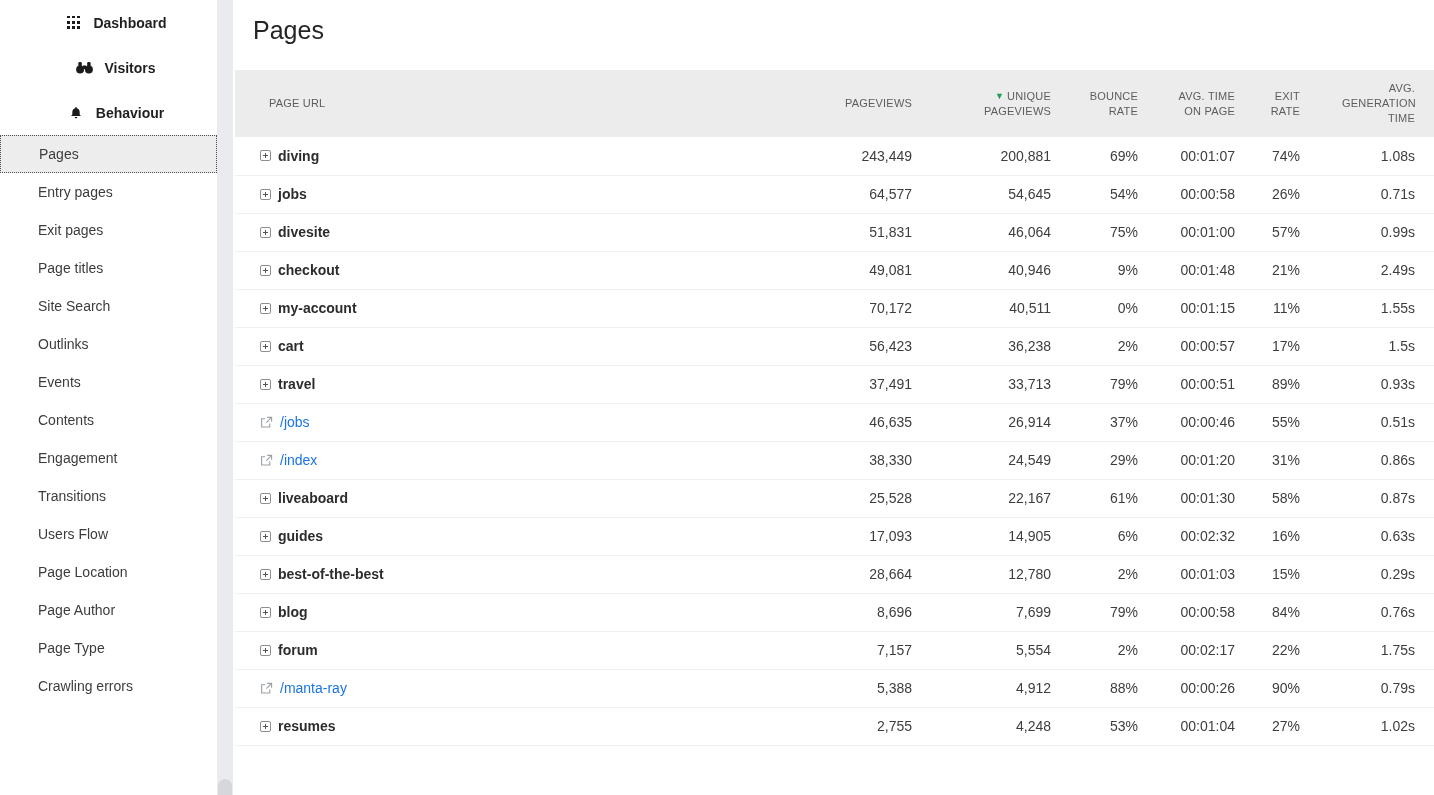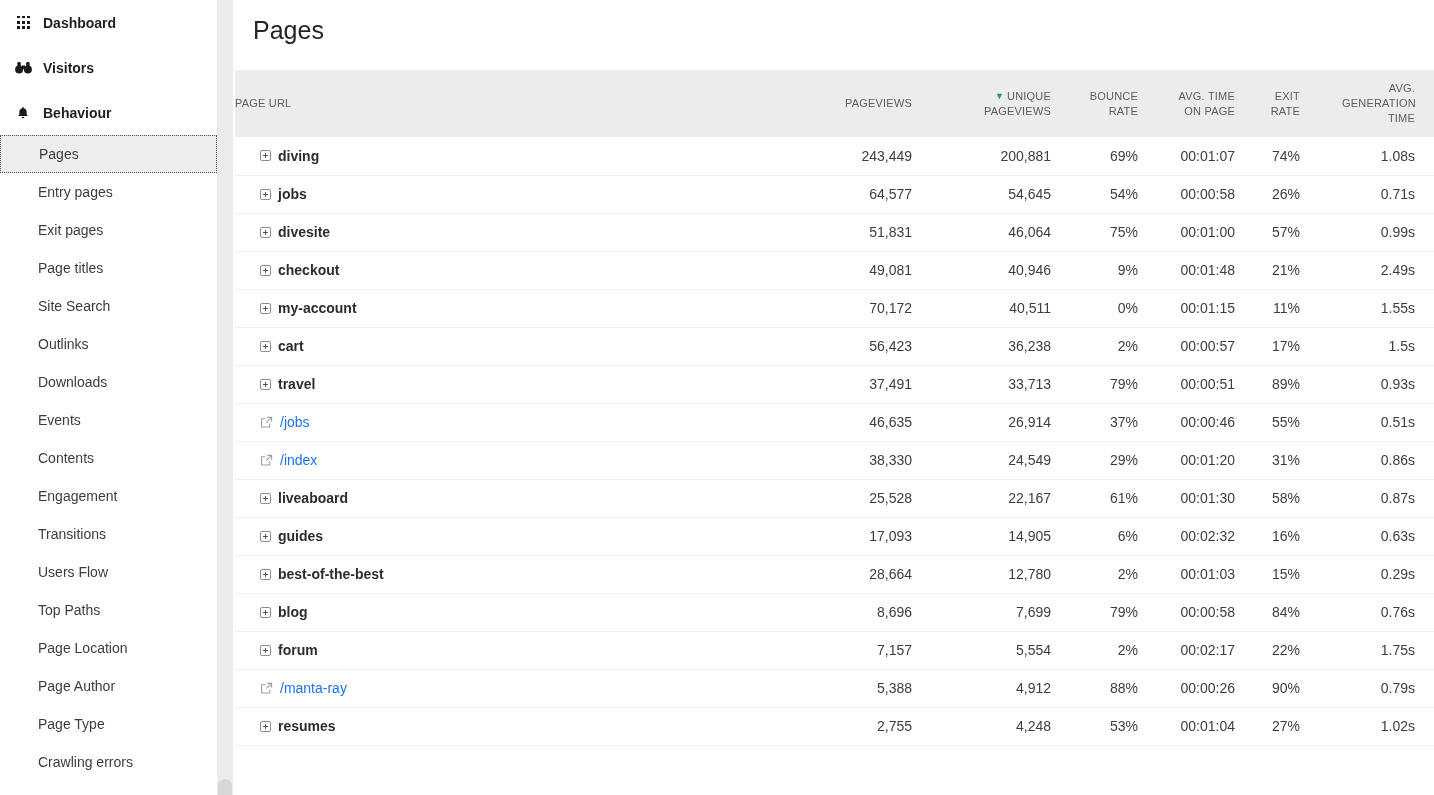--- a/index.html
+++ b/index.html
@@ -10,20 +10,21 @@
     font-family: "Liberation Sans", sans-serif;
     display: flex;
   }
 
   
   .sidebar { flex: 0 0 217px; width: 217px; background: #fff; padding-top: 0; }
   .nav-top {
     height: 45px; display: flex; align-items: center; gap: 11px;
     padding-left: 14px; font-size: 14px; font-weight: bold; color: #1f1f1f;
     cursor: pointer;
+    justify-content: center;
   }
   .nav-top .nav-icon { width: 18px; display: flex; justify-content: center; }
   .nav-sub {
     height: 38px; display: flex; align-items: center;
     padding-left: 38px; font-size: 14px; color: #3c3c3c; cursor: pointer;
   }
   .nav-sub.selected {
     background: #ededed;
     border: 1px dotted #4a4a4a;
   }
@@ -46,21 +47,21 @@
   table { border-collapse: collapse; table-layout: fixed; width: 1199px; margin-top: 24px; }
   col.c-url { width: 450px; } col.c-pv { width: 227px; } col.c-uv { width: 139px; }
   col.c-br { width: 87px; }  col.c-at { width: 97px; }  col.c-er { width: 65px; }
   col.c-gt { width: 134px; }
 
   thead th {
     background: #ececec; height: 67px; vertical-align: middle;
     font-size: 11px; font-weight: 400; color: #5d5d5d; letter-spacing: 0.2px;
     text-align: right; padding: 0; line-height: 1.35; cursor: pointer;
   }
-  thead th.h-url { text-align: left; padding-left: 0; }
+  thead th.h-url { text-align: left; padding-left: 34px; }
   thead th.h-uv { padding-left: 34px; }
   thead th.h-br { padding-left: 22px; }
   thead th.h-at { padding-left: 28px; }
   thead th.h-er { padding-left: 24px; }
   thead th.h-gt { padding-left: 42px; padding-right: 19px; }
   .sort-arrow { color: #1e9d5a; font-size: 9px; margin-right: 3px; position: relative; top: -1px; }
 
   tbody td {
     height: 38px; border-bottom: 1px solid #f0f0f0;
     font-size: 14px; color: #3d3d3d; text-align: right; padding: 0;
@@ -134,39 +135,33 @@
   <div class="nav-sub">
       <span>Page titles</span>
     </div>
   <div class="nav-sub">
       <span>Site Search</span>
     </div>
   <div class="nav-sub">
       <span>Outlinks</span>
     </div>
   <div class="nav-sub">
-      <span>Downloads</span>
-    </div>
-  <div class="nav-sub">
       <span>Events</span>
     </div>
   <div class="nav-sub">
       <span>Contents</span>
     </div>
   <div class="nav-sub">
       <span>Engagement</span>
     </div>
   <div class="nav-sub">
       <span>Transitions</span>
     </div>
   <div class="nav-sub">
       <span>Users Flow</span>
-    </div>
-  <div class="nav-sub">
-      <span>Top Paths</span>
     </div>
   <div class="nav-sub">
       <span>Page Location</span>
     </div>
   <div class="nav-sub">
       <span>Page Author</span>
     </div>
   <div class="nav-sub">
       <span>Page Type</span>
     </div>

